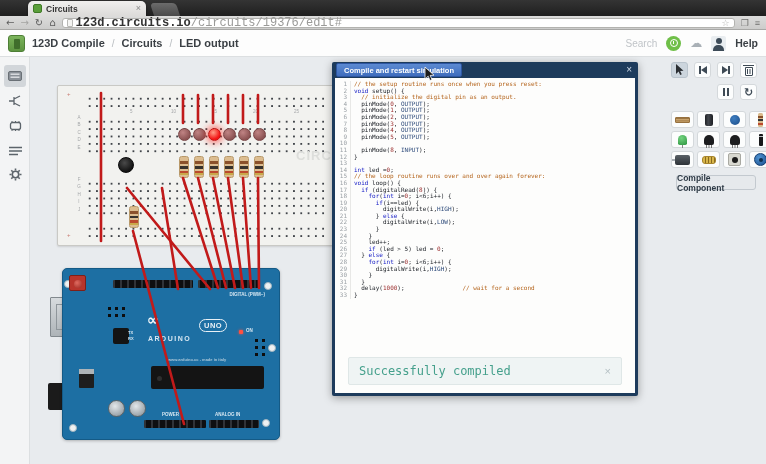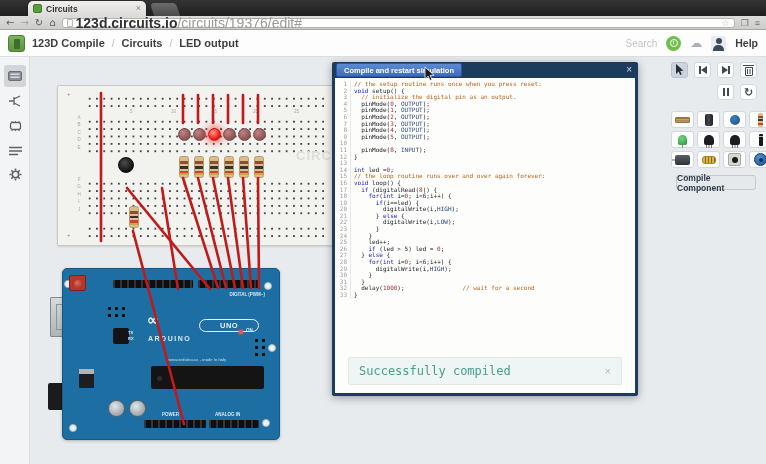--- a/index.html
+++ b/index.html
@@ -20,21 +20,21 @@
   .newtab{position:absolute;left:152px;top:3px;width:26px;height:13px;
     background:linear-gradient(#6b6b6b,#4a4a4a);border-radius:4px 4px 0 0;transform:skewX(18deg);}
   .navrow{position:absolute;left:0;top:16px;width:766px;height:14px;
     background:linear-gradient(#dcdcdb,#cccccb);border-bottom:1px solid #a8a8a6;
     display:flex;align-items:center;padding:0 6px;gap:6px;}
   .nicon{font-size:10px;line-height:10px;color:#5c5c5c;font-family:"DejaVu Sans",sans-serif;}
   .nicon.dim{color:#a4a4a2;}
   .urlbar{flex:1;height:10px;background:#fff;border:1px solid #b3b3b0;border-radius:3px;
     display:flex;align-items:center;padding:0 4px;gap:3px;}
   .doc-ic{width:6px;height:8px;border:1px solid #b9b9b6;border-radius:1px;background:#f4f4f2;flex:none;}
-  .url{font-size:14px;color:#333;white-space:nowrap;}
+  .url{font-size:12px;color:#333;white-space:nowrap;font-family:Liberation Mono, monospace;}
   .url .path{color:#9a9a98;}
   .star{margin-left:auto;color:#b0b0ae;font-size:9px;}
   .menu-ic{color:#6e6e6c;font-size:9px;letter-spacing:0;}
 
   
   .apphead{position:absolute;left:0;top:30px;width:766px;height:27px;background:#fdfdfd;
     border-bottom:1px solid #dcdfe1;display:flex;align-items:center;padding:0 8px;gap:7px;}
   .logo{width:17px;height:17px;border-radius:3px;border:1px solid #4e7f36;
     background:linear-gradient(#7cb45c,#5d9440);position:relative;flex:none;}
   .logo::after{content:"";position:absolute;left:5px;top:3px;width:6px;height:10px;
@@ -110,21 +110,21 @@
     background-size:7px 7px;}
   .usb{position:absolute;left:50px;top:240px;width:32px;height:40px;background:linear-gradient(#d7dbde,#aeb4b8);
     border:1px solid #82898e;border-radius:1px;}
   .usb::after{content:"";position:absolute;left:5px;top:6px;right:5px;bottom:6px;border:1px solid #8f969b;}
   .pjack{position:absolute;left:48px;top:326px;width:34px;height:27px;background:#1b1b1b;border-radius:2px 3px 3px 2px;}
   .pjack::after{content:"";position:absolute;right:-1px;top:7px;width:6px;height:13px;background:#2c2c2c;}
   .vreg{position:absolute;width:15px;height:19px;background:#1e1e1e;border-radius:1px;}
   .vreg::before{content:"";position:absolute;left:0;top:0;width:100%;height:5px;background:#aeb4b8;}
   .inf{font-family:"DejaVu Sans",sans-serif;color:#f2f7fa;font-weight:bold;}
   .unopill{position:absolute;border:1.5px solid #e9f1f6;border-radius:9px;color:#e9f1f6;
-    font-size:7.5px;font-weight:bold;padding:1px 20px;letter-spacing:.5px;text-align:center;}
+    font-size:7.5px;font-weight:bold;padding:1px 4px;letter-spacing:.5px;text-align:center;}
   .onled{position:absolute;width:4px;height:4px;background:#ff5040;border-radius:1px;box-shadow:0 0 3px #ff5040;}
 
   
   .panel{position:absolute;left:332px;top:5px;width:306px;height:334px;background:#1d3b5c;
     border-radius:2px;box-shadow:0 2px 8px rgba(0,0,0,.35);}
   .ptitle{height:16px;display:flex;align-items:center;padding:0 4px;}
   .compile-btn{background:linear-gradient(#5c8ad2,#3f6dbd);border:1px solid #2d55a0;border-radius:2px;
     color:#fff;font-size:7.5px;font-weight:bold;padding:1.5px 7px;}
   .pclose{margin-left:auto;color:#cfdaе8;color:#cfdae8;font-size:10px;line-height:10px;padding:0 2px;}
   .pbody{position:absolute;left:3px;right:3px;top:16px;bottom:3px;background:#fdfdfc;overflow:hidden;}

